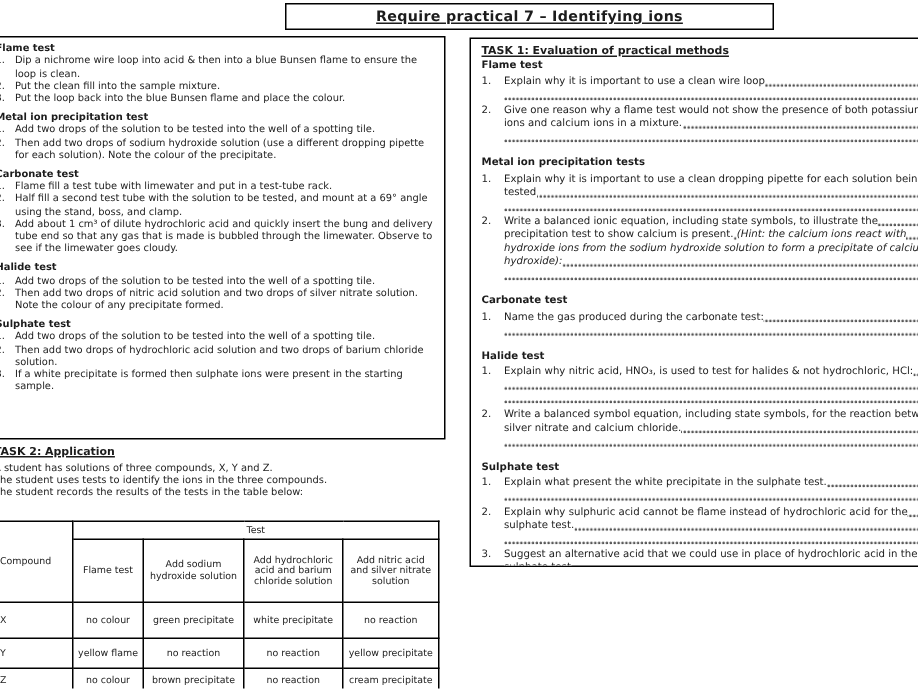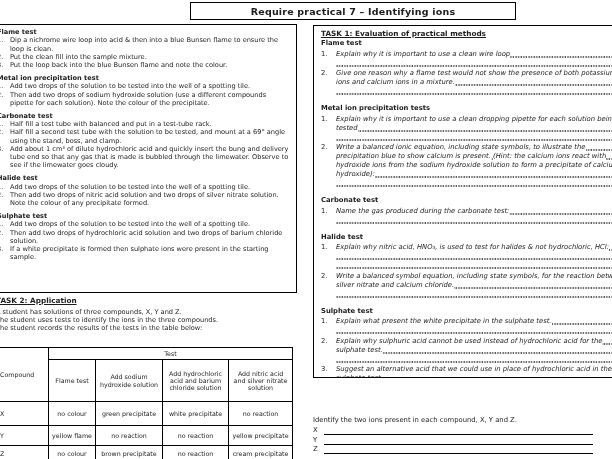--- a/index.html
+++ b/index.html
@@ -3,21 +3,21 @@
 <meta charset="utf-8">
 <style>
   * { margin:0; padding:0; box-sizing:border-box; }
   html,body { width:612px; height:459px; background:#ffffff; }
   body { font-family:"DejaVu Sans", sans-serif; color:#1c1c1c; position:relative; overflow:hidden; }
   .page { position:absolute; left:0; top:0; width:612px; height:459px; background:#fff; overflow:hidden; }
 
   
   .title-box { position:absolute; left:190px; top:2px; width:326px; height:18px;
                border:1.5px solid #000; display:flex; align-items:center; justify-content:center; background:#fff; }
-  .title-text { font-size:9.5px; font-weight:bold; letter-spacing:.2px; }
+  .title-text { font-size:9.5px; font-weight:bold; text-decoration:underline; letter-spacing:.2px; }
 
   
   #methods { position:absolute; left:-14px; top:24px; width:311px; height:269px;
              border:1.5px solid #000; padding:3px 5px 2px 10px; font-size:6.6px; line-height:8.3px; overflow:hidden; background:#fff; }
   .m-sec { margin-bottom:4.5px; }
   .m-head { font-weight:bold; }
   .item { display:flex; }
   .inum { flex:0 0 13px; }
   .itext { flex:1; }
 
@@ -37,21 +37,21 @@
   #task1 { position:absolute; left:313px; top:25px; width:322px; height:353px;
            border:1.5px solid #000; padding:3px 6px 3px 7px; font-size:6.8px; line-height:9px; overflow:hidden; background:#fff; }
   .t1-head { font-size:7.3px; font-weight:bold; text-decoration:underline; margin-bottom:1px; }
   .q-sec { margin-top:8px; }
   .q-sec.first { margin-top:1px; }
   .q-sec-head { font-weight:bold; }
   .q { display:flex; margin-top:1.5px; }
   .qnum { flex:0 0 15px; }
   .qbody { flex:1; background-image:radial-gradient(circle at 1.2px 7px, #555 0.7px, rgba(0,0,0,0) 1.1px);
            background-size:2.6px 9px; background-repeat:repeat; }
-  .qtext, .qhint { background:#fff; -webkit-box-decoration-break:clone; box-decoration-break:clone; padding-bottom:2px;font-style:italic; }
+  .qtext, .qhint { background:#fff; -webkit-box-decoration-break:clone; box-decoration-break:clone; padding-bottom:2px; }
   .qhint { font-style:italic; }
   .pad1 { padding-bottom:9px; }
   .pad2 { padding-bottom:18px; }
 
   
   #identify { position:absolute; left:313px; top:416px; width:280px; font-size:6.8px; line-height:9px; }
   .id-row { display:flex; align-items:flex-end; height:9.8px; }
   .id-label { flex:0 0 11px; }
   .id-line { flex:1; height:2px; border-bottom:1.2px solid #000; }
 </style>
@@ -71,41 +71,41 @@
       <div class="item">
         <span class="inum">1.</span>
         <span class="itext">Dip a nichrome wire loop into acid &amp; then into a blue Bunsen flame to ensure the loop is clean.</span>
       </div>
       <div class="item">
         <span class="inum">2.</span>
         <span class="itext">Put the clean fill into the sample mixture.</span>
       </div>
       <div class="item">
         <span class="inum">3.</span>
-        <span class="itext">Put the loop back into the blue Bunsen flame and note the colour.</span>
+        <span class="itext">Put the loop back into the blue Bunsen flame and place the colour.</span>
       </div>
     </div>
 
     <div class="m-sec">
       <div class="m-head">Metal ion precipitation test</div>
       <div class="item">
         <span class="inum">1.</span>
         <span class="itext">Add two drops of the solution to be tested into the well of a spotting tile.</span>
       </div>
       <div class="item">
         <span class="inum">2.</span>
-        <span class="itext">Then add two drops of sodium hydroxide solution (use a different compounds pipette for each solution). Note the colour of the precipitate.</span>
+        <span class="itext">Then add two drops of sodium hydroxide solution (use a different dropping pipette for each solution). Note the colour of the precipitate.</span>
       </div>
     </div>
 
     <div class="m-sec">
       <div class="m-head">Carbonate test</div>
       <div class="item">
         <span class="inum">1.</span>
-        <span class="itext">Half fill a test tube with balanced and put in a test-tube rack.</span>
+        <span class="itext">Flame fill a test tube with limewater and put in a test-tube rack.</span>
       </div>
       <div class="item">
         <span class="inum">2.</span>
         <span class="itext">Half fill a second test tube with the solution to be tested, and mount at a 69° angle using the stand, boss, and clamp.</span>
       </div>
       <div class="item">
         <span class="inum">3.</span>
         <span class="itext">Add about 1 cm³ of dilute hydrochloric acid and quickly insert the bung and delivery tube end so that any gas that is made is bubbled through the limewater. Observe to see if the limewater goes cloudy.</span>
       </div>
     </div>
@@ -212,21 +212,21 @@
       <div class="q-sec-head">Metal ion precipitation tests</div>
       <div class="q">
         <span class="qnum">1.</span>
         <div class="qbody pad1">
           <span class="qtext">Explain why it is important to use a clean dropping pipette for each solution being tested</span>
         </div>
       </div>
       <div class="q">
         <span class="qnum">2.</span>
         <div class="qbody pad1">
-          <span class="qtext">Write a balanced ionic equation, including state symbols, to illustrate the precipitation blue to show calcium is present.</span>
+          <span class="qtext">Write a balanced ionic equation, including state symbols, to illustrate the precipitation test to show calcium is present.</span>
           <span> </span>
           <span class="qhint">(Hint: the calcium ions react with hydroxide ions from the sodium hydroxide solution to form a precipitate of calcium hydroxide):</span>
         </div>
       </div>
     </div>
 
     <div class="q-sec">
       <div class="q-sec-head">Carbonate test</div>
       <div class="q">
         <span class="qnum">1.</span>
@@ -256,41 +256,26 @@
       <div class="q-sec-head">Sulphate test</div>
       <div class="q">
         <span class="qnum">1.</span>
         <div class="qbody pad1">
           <span class="qtext">Explain what present the white precipitate in the sulphate test.</span>
         </div>
       </div>
       <div class="q">
         <span class="qnum">2.</span>
         <div class="qbody pad1">
-          <span class="qtext">Explain why sulphuric acid cannot be used instead of hydrochloric acid for the sulphate test.</span>
+          <span class="qtext">Explain why sulphuric acid cannot be flame instead of hydrochloric acid for the sulphate test.</span>
         </div>
       </div>
       <div class="q">
         <span class="qnum">3.</span>
         <div class="qbody pad1">
           <span class="qtext">Suggest an alternative acid that we could use in place of hydrochloric acid in the sulphate test</span>
         </div>
       </div>
     </div>
   </div>
 
-  <div id="identify">
-    <div>Identify the two ions present in each compound, X, Y and Z.</div>
-    <div class="id-row">
-      <span class="id-label">X</span>
-      <span class="id-line"></span>
-    </div>
-    <div class="id-row">
-      <span class="id-label">Y</span>
-      <span class="id-line"></span>
-    </div>
-    <div class="id-row">
-      <span class="id-label">Z</span>
-      <span class="id-line"></span>
-    </div>
-  </div>
 
 </div>
 
 </body></html>

